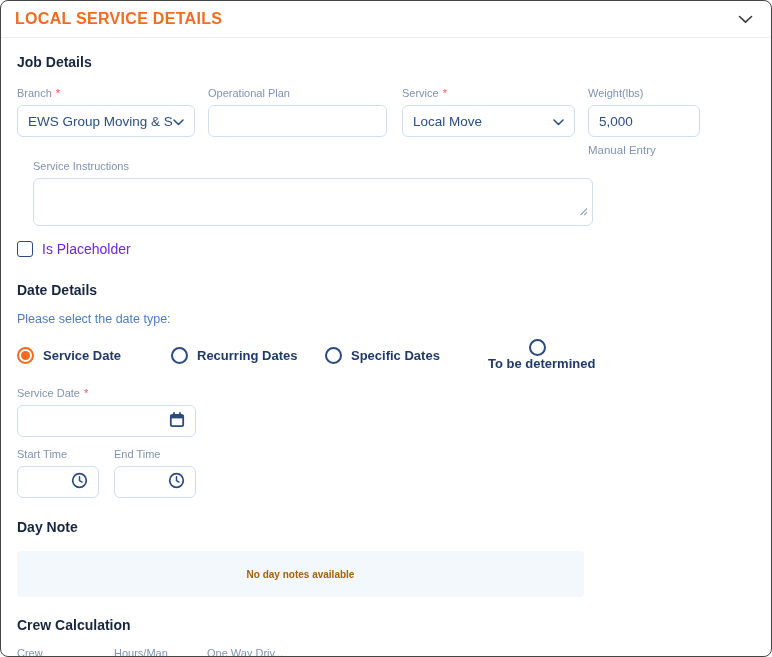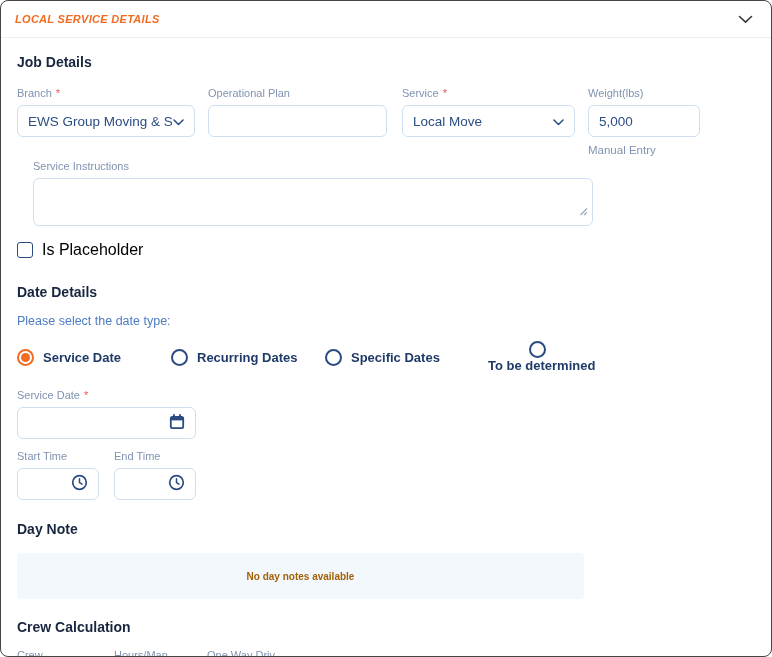--- a/index.html
+++ b/index.html
@@ -10,21 +10,21 @@
     width:772px; height:657px; background:#fff;
     border:1px solid #454545; border-radius:8px;
     overflow:hidden; position:relative;
   }
 
   
   .panel-header {
     height:37px; display:flex; align-items:center; justify-content:space-between;
     padding:0 18px 0 14px; border-bottom:1px solid #ededed;
   }
-  .panel-title { color:#f26b21; font-size:11px; font-weight:700; letter-spacing:.3px;font-style:italic; }
+  .panel-title { color:#f26b21; font-size:16px; font-weight:700; letter-spacing:.3px; }
   .collapse-btn { background:none; border:none; cursor:pointer; display:flex; align-items:center; }
 
   .content { padding:0 16px; }
 
   .section-heading { font-size:14px; font-weight:700; color:#17263e; }
 
   
   .field-label { font-size:11px; color:#8093b0; margin-bottom:6px; display:block; white-space:nowrap; overflow:hidden; }
   .req { color:#ef5350; margin-left:4px; }
   .tb, .select-box {
@@ -48,21 +48,21 @@
   .ta-wrap { position:relative; width:560px; }
   textarea.si {
     width:560px; height:48px; resize:none; border:1px solid #cfdff2; border-radius:6px;
     padding:8px 10px; font-family:"Liberation Sans",sans-serif; font-size:13.5px; color:#2b4d82; outline:none; display:block;
   }
   .resize-handle { position:absolute; right:5px; bottom:6px; pointer-events:none; }
 
   
   .cb-row { display:flex; align-items:center; margin-top:15px; cursor:pointer; }
   .cb-box { width:16px; height:16px; border:1.5px solid #2b4a80; border-radius:3px; background:#fff; flex:0 0 auto; }
-  .cb-label { font-size:16px; color:#000000; margin-left:9px; }
+  .cb-label { font-size:14px; color:#6d28d9; margin-left:9px; }
 
   
   .date-heading { margin-top:25px; }
   .prompt { font-size:12.5px; color:#4d7cc2; margin-top:14px; }
   .radio-row { display:flex; margin-top:13px; }
   .radio-group { display:flex; align-items:center; width:154px; cursor:pointer; }
   .radio-group:last-child { width:auto;flex-direction:column; }
   .radio { width:17px; height:17px; border-radius:50%; border:2px solid #2b4a80; background:#fff;
     display:flex; align-items:center; justify-content:center; flex:0 0 auto; }
   .radio.selected { border-color:#f26b21; }

